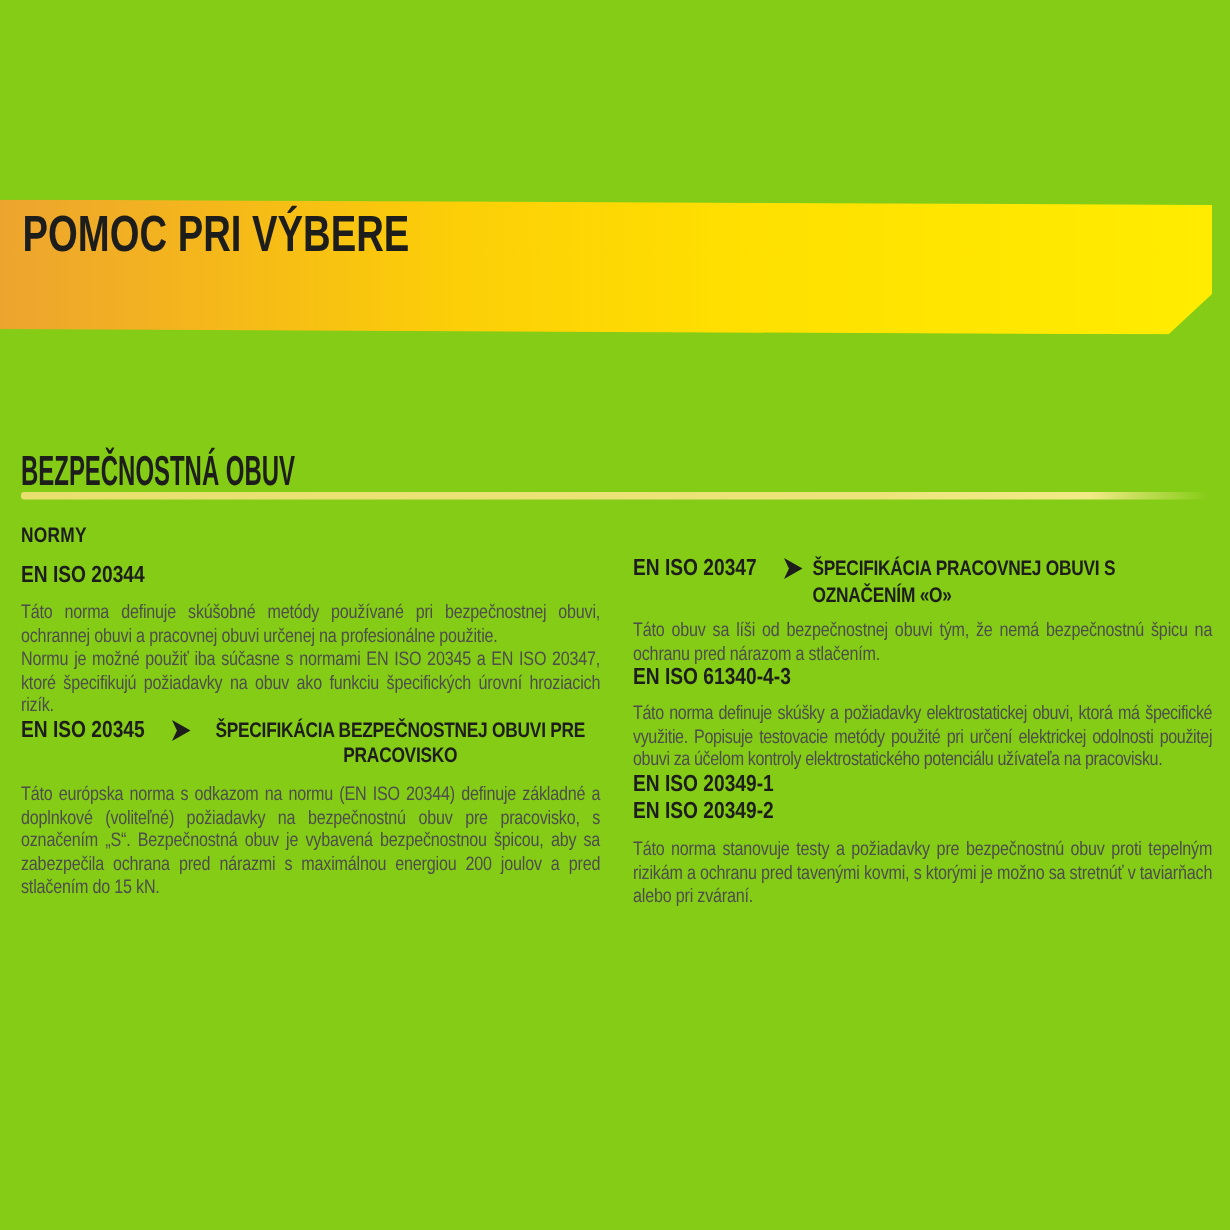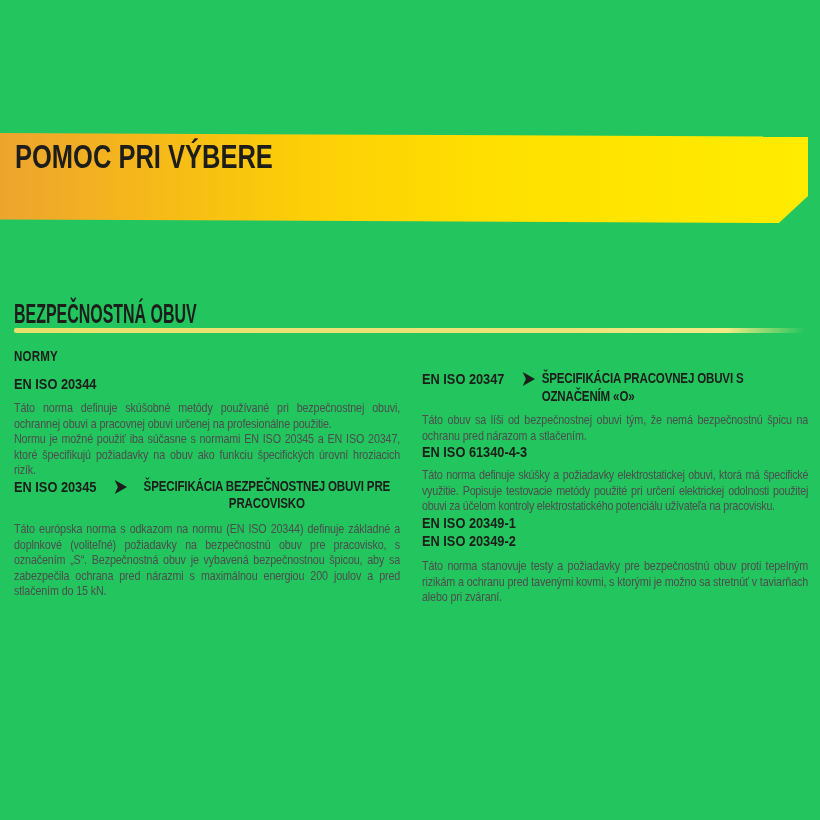--- a/index.html
+++ b/index.html
@@ -1,17 +1,17 @@
 <!DOCTYPE html>
 <html><head>
 <meta charset="utf-8">
 <style>
   html,body { margin:0; padding:0; background:#ffffff; }
   .page {
-    position:relative; width:820px; height:820px; background:#22c55e;
+    position:relative; width:820px; height:820px; background:#84cc16;
     font-family:"Liberation Sans", sans-serif; overflow:hidden;
   }
 
   
   .banner {
     position:absolute; left:0; top:133px; width:808px; height:90px;
     background:linear-gradient(90deg,#eda42f 0%,#f5b81a 18%,#fccf07 38%,#ffe000 62%,#ffec00 100%);
     clip-path:polygon(0 0, 100% 4%, 100% 70%, 96.4% 100%, 0 96%);
   }
   .banner-title {

